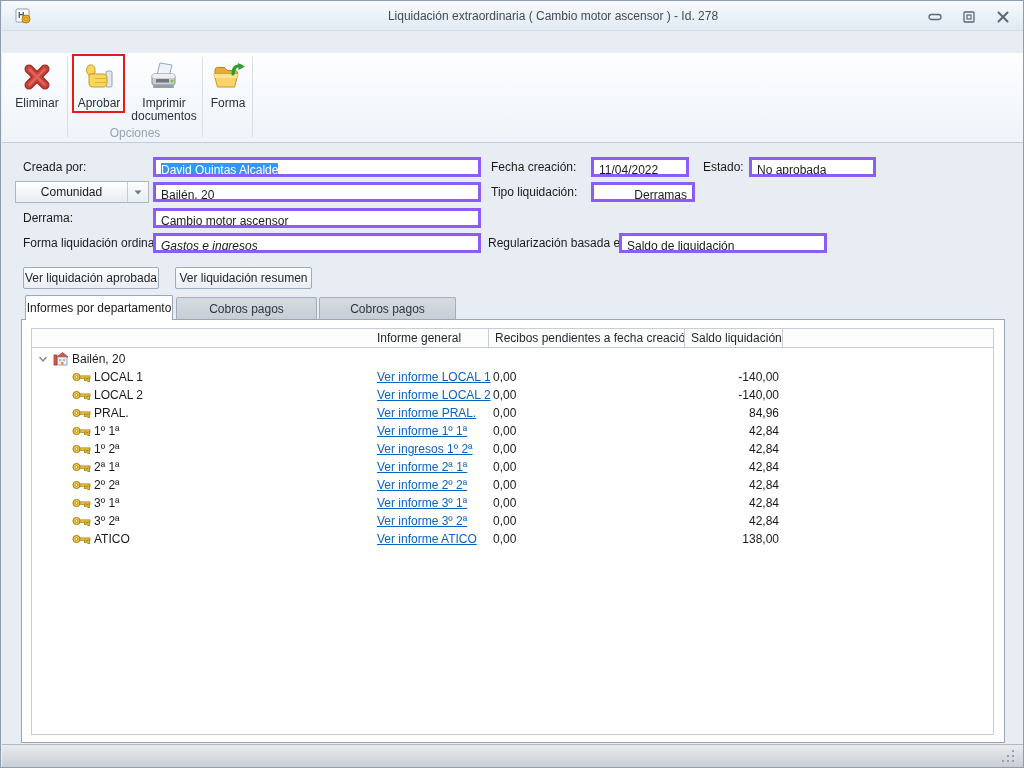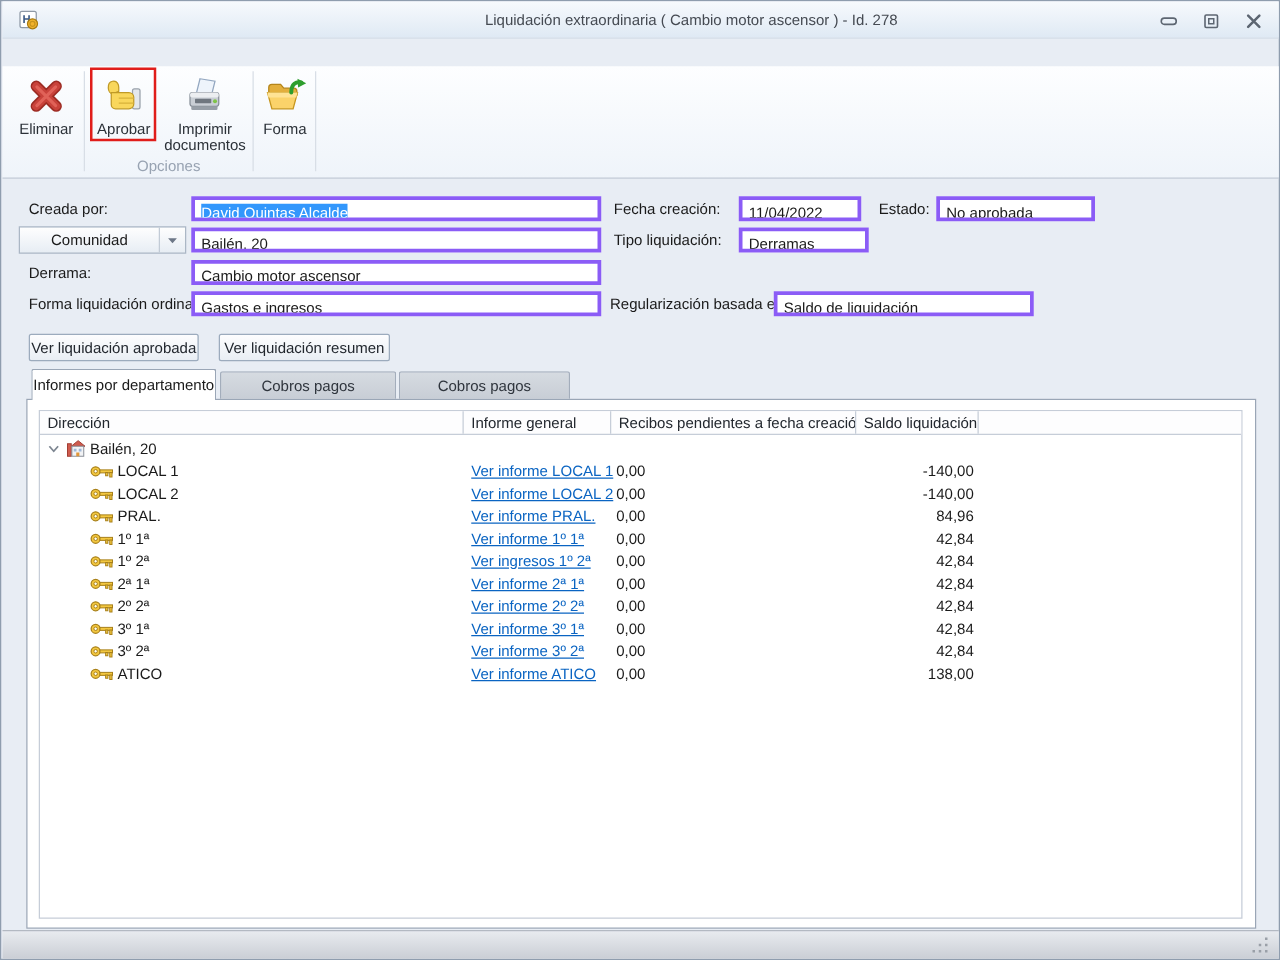--- a/index.html
+++ b/index.html
@@ -179,42 +179,41 @@
     <span class="split-main">Comunidad</span>
     <span class="split-arrow">
       <svg width="8" height="5" viewBox="0 0 8 5">
           <polygon points="0.5,0.5 7.5,0.5 4,4.5" fill="#6d7787"></polygon>
         </svg>
     </span>
   </div>
   <div class="field" style="left:152px; top:181px; width:328px;">Bailén, 20</div>
 
   <div class="lbl" style="left:490px; top:181px;">Tipo liquidación:</div>
-  <div class="field" style="left:590px; top:181px; width:104px;">Derramas</div>
+  <div class="field" style="left:590px; top:181px; width:104px;text-align:right;">Derramas</div>
 
   <div class="lbl" style="left:22px; top:207px;">Derrama:</div>
   <div class="field" style="left:152px; top:207px; width:328px;">Cambio motor ascensor</div>
 
   <div class="lbl" style="left:22px; top:232px;">Forma liquidación ordinaria:</div>
-  <div class="field" style="left:152px; top:232px; width:328px;">Gastos e ingresos</div>
+  <div class="field" style="left:152px; top:232px; width:328px;font-style:italic;">Gastos e ingresos</div>
 
   <div class="lbl" style="left:487px; top:232px;">Regularización basada en:</div>
   <div class="field" style="left:618px; top:232px; width:208px;">Saldo de liquidación</div>
 
   <div class="act-btn" style="left:22px; width:136px;">Ver liquidación aprobada</div>
   <div class="act-btn" style="left:174px; width:137px;">Ver liquidación resumen</div>
 
   <div class="page-tab active">Informes por departamento</div>
   <div class="page-tab inactive" style="left:175px; width:141px;">Cobros pagos comunitarios</div>
   <div class="page-tab inactive" style="left:318px; width:137px;">Cobros pagos individuales</div>
 
   <div class="panel">
     <div class="grid">
       <div class="grid-header">
-        <div class="gh-cell" style="left:0; width:339px;">Dirección</div>
         <div class="gh-cell" style="left:339px; width:118px;">Informe general</div>
         <div class="gh-cell" style="left:457px; width:196px;">Recibos pendientes a fecha creación</div>
         <div class="gh-cell" style="left:653px; width:98px;">Saldo liquidación</div>
         <div class="gh-cell" style="left:751px; width:210px; border-right:none;"></div>
       </div>
       <div class="grid-rows">
         <div class="grid-row">
           <span class="cell-dir">
             <svg class="tree-chevron" viewBox="0 0 10 8">
               <path d="M1.5 2 L5 6 L8.5 2" fill="none" stroke="#7d8691" stroke-width="1.4"></path>

